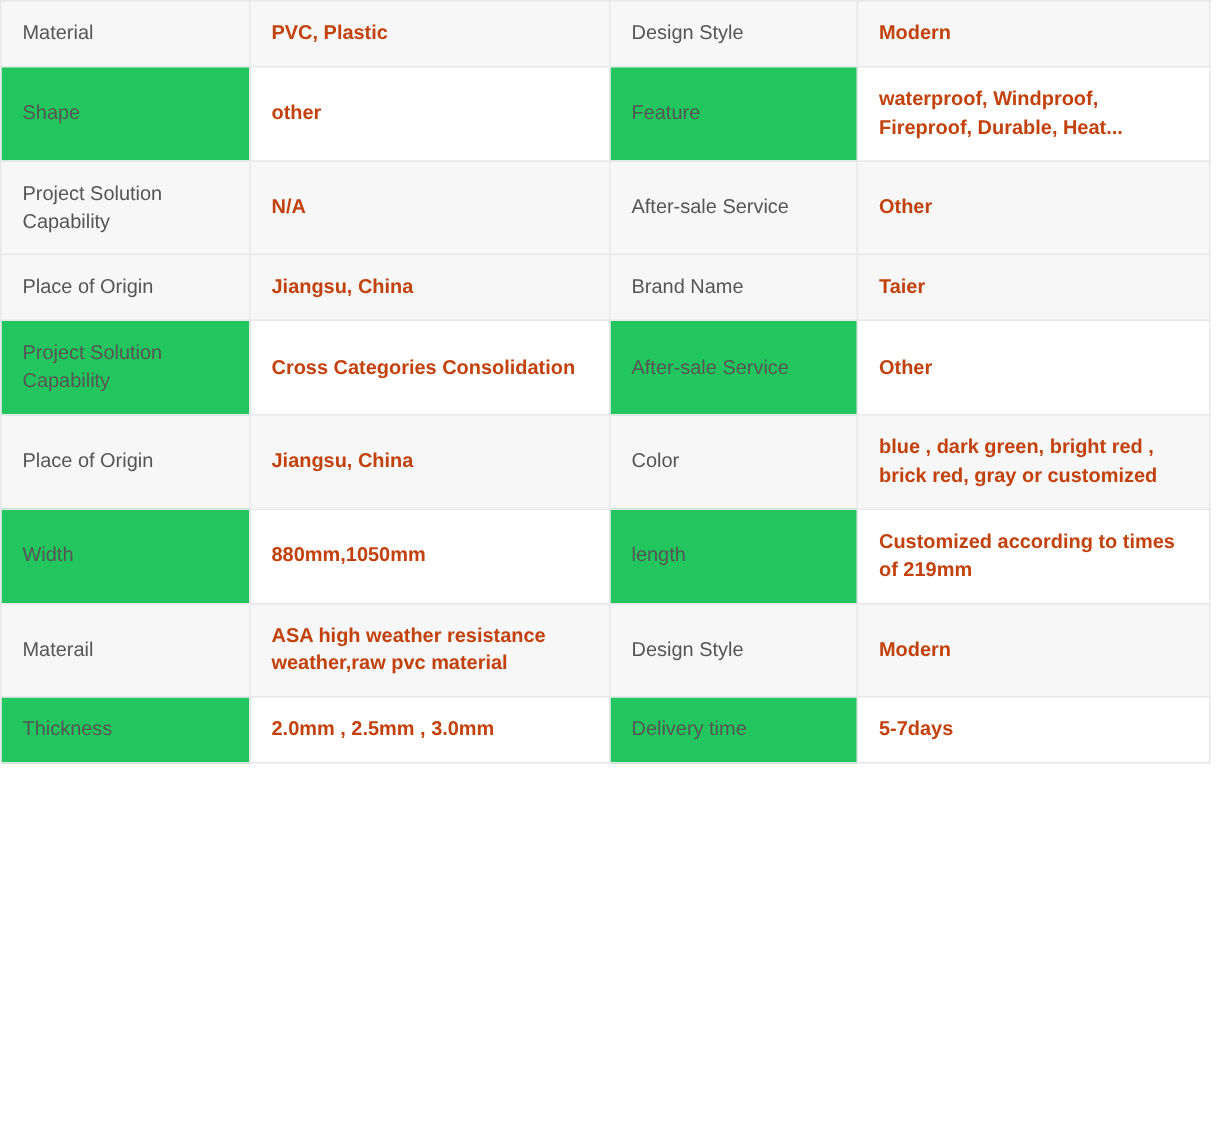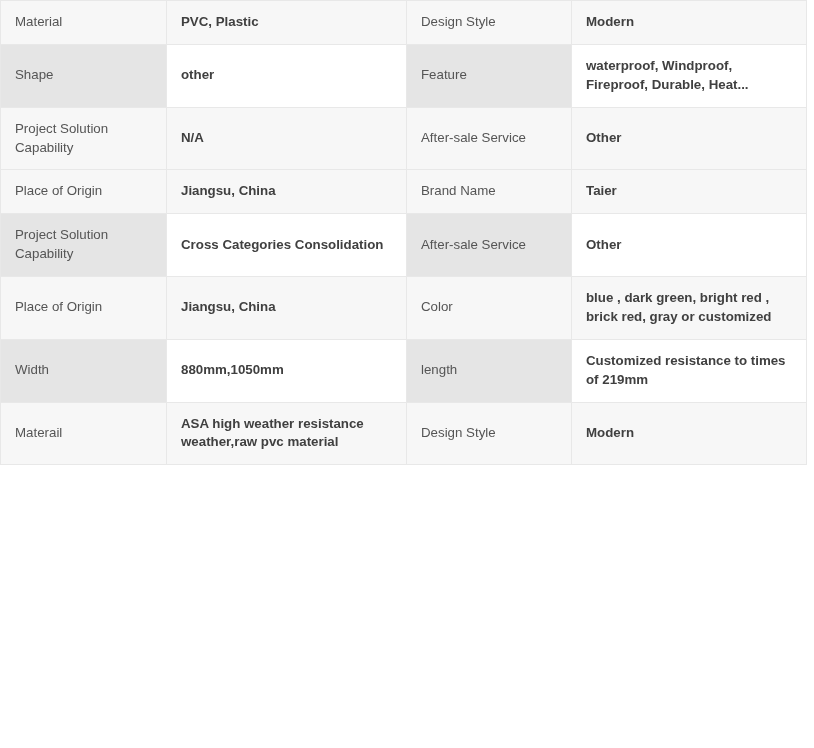--- a/index.html
+++ b/index.html
@@ -23,24 +23,24 @@
   #spec-table td {
     border: 1px solid #e8e8e8;
     padding: 12px 14px;
     vertical-align: middle;
     font-size: 13.3px;
     line-height: 1.42;
     word-wrap: break-word;
   }
   td.label-cell {
     color: #555555;
-    background: #e5e5e5;
+    background: #22c55e;
   }
   td.value-cell {
-    color: #404040;
+    color: #c2410c;
     font-weight: bold;
     background: #ffffff;
   }
   tr.shaded td {
     background: #f7f7f7;
   }
   col.c1 { width: 166px; }
   col.c2 { width: 240px; }
   col.c3 { width: 165px; }
   col.c4 { width: 235px; }
@@ -89,22 +89,28 @@
       <tr class="shaded">
         <td class="label-cell">Place of Origin</td>
         <td class="value-cell">Jiangsu, China</td>
         <td class="label-cell">Color</td>
         <td class="value-cell">blue , dark green, bright red , brick red, gray or customized</td>
       </tr>
       <tr>
         <td class="label-cell">Width</td>
         <td class="value-cell">880mm,1050mm</td>
         <td class="label-cell">length</td>
-        <td class="value-cell">Customized resistance to times of 219mm</td>
+        <td class="value-cell">Customized according to times of 219mm</td>
       </tr>
       <tr class="shaded">
         <td class="label-cell">Materail</td>
         <td class="value-cell">ASA high weather resistance weather,raw pvc material</td>
         <td class="label-cell">Design Style</td>
         <td class="value-cell">Modern</td>
       </tr>
+      <tr>
+        <td class="label-cell">Thickness</td>
+        <td class="value-cell">2.0mm , 2.5mm , 3.0mm</td>
+        <td class="label-cell">Delivery time</td>
+        <td class="value-cell">5-7days</td>
+      </tr>
     </tbody>
 </table>
 
 </body></html>

